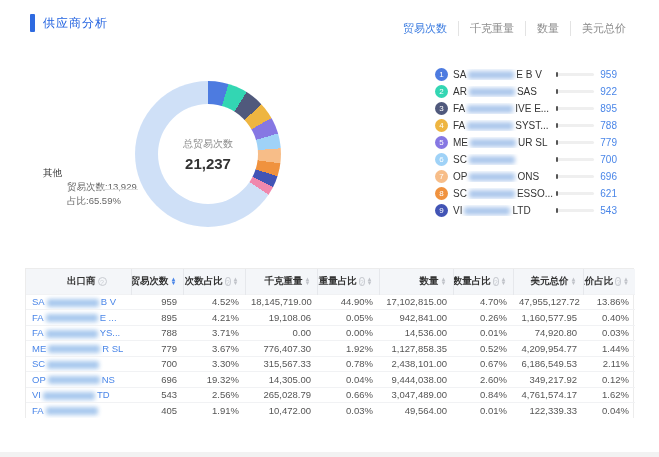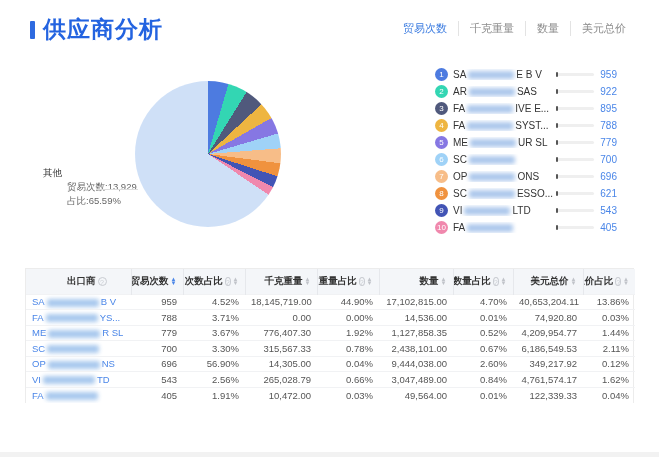--- a/index.html
+++ b/index.html
@@ -4,21 +4,21 @@
 <style>
   * { margin:0; padding:0; box-sizing:border-box; }
   html,body { background:#fff; }
   body {
     width:659px; height:457px; position:relative; overflow:hidden;
     font-family:"Liberation Sans","DejaVu Sans",sans-serif; color:#333;
   }
   
   .hdr { position:absolute; left:30px; top:14px; display:flex; align-items:center; }
   .hdr .bar { width:5px; height:18px; background:#2e6ae0; border-radius:1px; margin-right:8px; }
-  .hdr .title { font-size:23px; font-weight:bold; color:#2363e0; letter-spacing:1px; }
+  .hdr .title { font-size:12px; font-weight:normal; color:#2363e0; letter-spacing:1px; }
   .tabs { position:absolute; right:22px; top:21px; display:flex; align-items:center; font-size:11px; }
   .tab { color:#8c8c8c; padding:0 11px; cursor:pointer; white-space:nowrap; }
   .tab + .tab { border-left:1px solid #e3e3e3; }
   .tab.active { color:#3a7be0; }
   
   .donut-wrap { position:absolute; left:135px; top:81px; width:146px; height:146px; }
   .donut { width:146px; height:146px; border-radius:50%; }
   .hole {
     position:absolute; left:23px; top:23px; width:100px; height:100px; background:#fff;
     border-radius:50%; display:flex; flex-direction:column; align-items:center; justify-content:center;
@@ -77,20 +77,24 @@
 </div>
 <div class="tabs">
     <div class="tab active">贸易次数</div>
     <div class="tab">千克重量</div>
     <div class="tab">数量</div>
     <div class="tab">美元总价</div>
   </div>
 
 <div class="donut-wrap">
   <div class="donut" id="donut" style="background: conic-gradient(rgb(77, 123, 224) 0%, rgb(77, 123, 224) 4.52%, rgb(51, 214, 179) 4.52%, rgb(51, 214, 179) 8.86%, rgb(80, 89, 124) 8.86%, rgb(80, 89, 124) 13.07%, rgb(238, 181, 65) 13.07%, rgb(238, 181, 65) 16.78%, rgb(134, 119, 227) 16.78%, rgb(134, 119, 227) 20.45%, rgb(159, 210, 247) 20.45%, rgb(159, 210, 247) 23.75%, rgb(247, 189, 136) 23.75%, rgb(247, 189, 136) 27.03%, rgb(240, 146, 62) 27.03%, rgb(240, 146, 62) 29.95%, rgb(66, 84, 181) 29.95%, rgb(66, 84, 181) 32.51%, rgb(240, 136, 173) 32.51%, rgb(240, 136, 173) 34.42%, rgb(207, 224, 247) 34.42%, rgb(207, 224, 247) 100%);"></div>
+  <div class="hole">
+    <div class="clabel">总贸易次数</div>
+    <div class="cvalue">21,237</div>
+  </div>
 </div>
 <div class="callout">
   <div class="cname">其他</div>
   <div class="cline">贸易次数:13,929</div>
   <div class="cline">占比:65.59%</div>
 </div>
 <div class="callout-line"></div>
 
 <div class="legend" id="legend">
     <div class="lrow">
@@ -157,28 +161,20 @@
       </span>
       <span class="lval">621</span>
     </div>
     <div class="lrow">
       <span class="badge" style="background: rgb(66, 84, 181);">9</span>
       <span class="lname">VI<span class="blur"></span>LTD</span>
       <span class="lbar">
         <span class="fill" style="width: 2px;"></span>
       </span>
       <span class="lval">543</span>
-    </div>
-    <div class="lrow">
-      <span class="badge" style="background: rgb(240, 136, 173);">10</span>
-      <span class="lname">FA<span class="blur"></span></span>
-      <span class="lbar">
-        <span class="fill" style="width: 2px;"></span>
-      </span>
-      <span class="lval">405</span>
     </div>
   </div>
 
 <div class="tbl">
   <table>
     <colgroup>
       <col class="c0">
         <col class="c1">
         <col class="c2">
         <col class="c3">
@@ -276,22 +272,33 @@
       </thead>
     <tbody id="tbody">
         <tr>
           <td class="name">SA<span class="blur"></span>B V</td>
           <td>959</td>
           <td>4.52%</td>
           <td>18,145,719.00</td>
           <td>44.90%</td>
           <td>17,102,815.00</td>
           <td>4.70%</td>
-          <td>40,653,204.11</td>
+          <td>47,955,127.72</td>
           <td>13.86%</td>
+        </tr>
+        <tr>
+          <td class="name">FA<span class="blur"></span>E ...</td>
+          <td>895</td>
+          <td>4.21%</td>
+          <td>19,108.06</td>
+          <td>0.05%</td>
+          <td>942,841.00</td>
+          <td>0.26%</td>
+          <td>1,160,577.95</td>
+          <td>0.40%</td>
         </tr>
         <tr>
           <td class="name">FA<span class="blur"></span>YS...</td>
           <td>788</td>
           <td>3.71%</td>
           <td>0.00</td>
           <td>0.00%</td>
           <td>14,536.00</td>
           <td>0.01%</td>
           <td>74,920.80</td>
@@ -315,21 +322,21 @@
           <td>315,567.33</td>
           <td>0.78%</td>
           <td>2,438,101.00</td>
           <td>0.67%</td>
           <td>6,186,549.53</td>
           <td>2.11%</td>
         </tr>
         <tr>
           <td class="name">OP<span class="blur"></span>NS</td>
           <td>696</td>
-          <td>56.90%</td>
+          <td>19.32%</td>
           <td>14,305.00</td>
           <td>0.04%</td>
           <td>9,444,038.00</td>
           <td>2.60%</td>
           <td>349,217.92</td>
           <td>0.12%</td>
         </tr>
         <tr>
           <td class="name">VI<span class="blur"></span>TD</td>
           <td>543</td>

